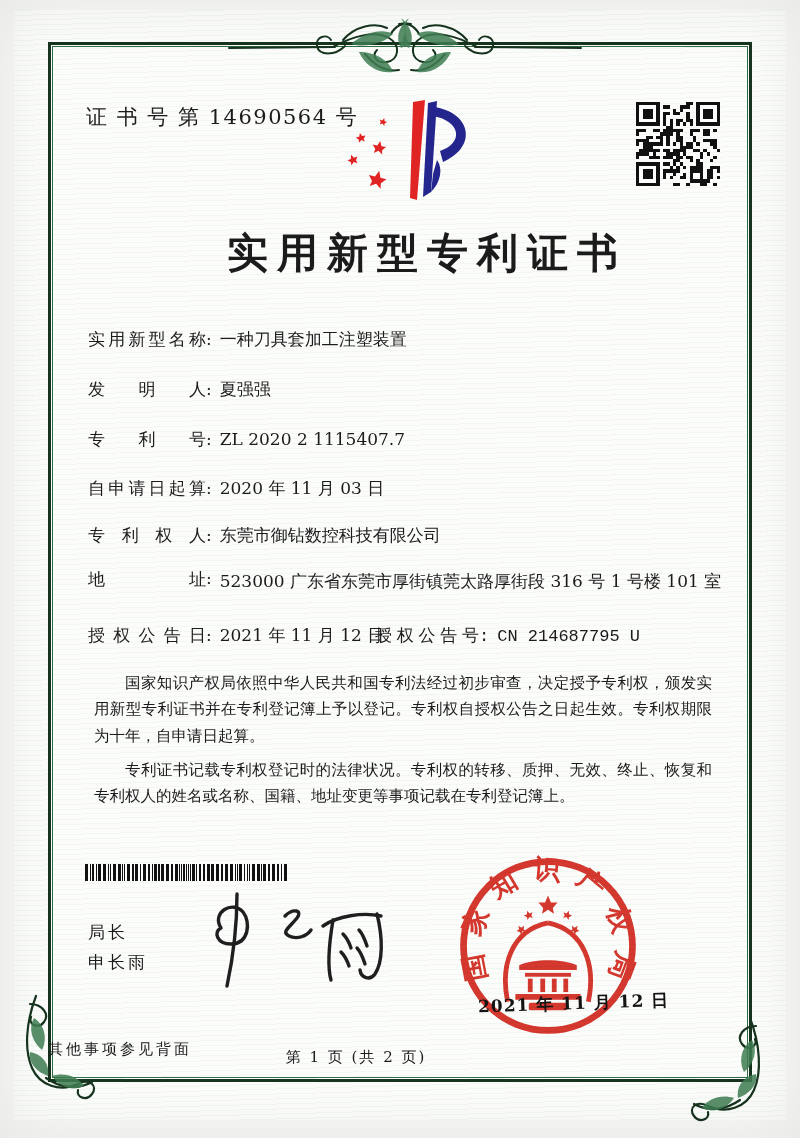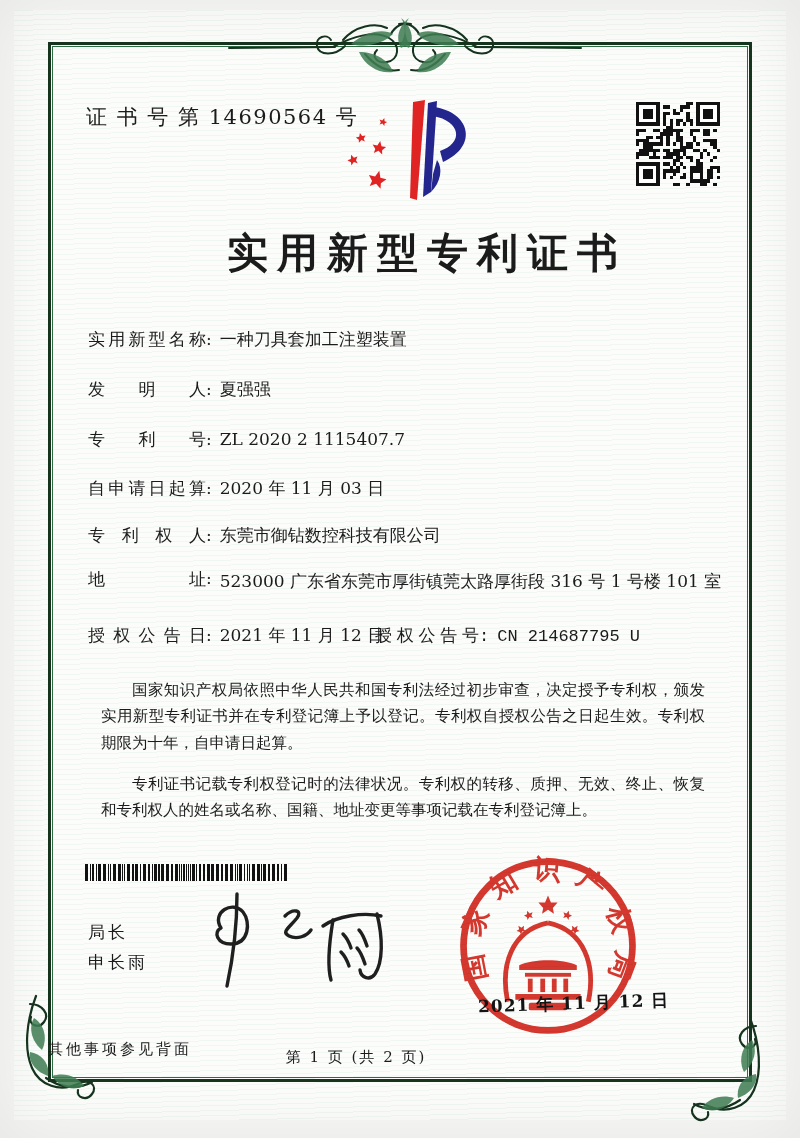--- a/index.html
+++ b/index.html
@@ -27,21 +27,21 @@
   .cert-no{left:86px;top:103px;font-size:21px;letter-spacing:1.5px;}
   .title{left:48px;top:226px;width:698px;text-align:center;font-size:41px;font-weight:700;letter-spacing:9px;padding-left:30px;}
   .row{position:absolute;left:88px;font-size:17px;z-index:3;white-space:nowrap;}
   .row-flex{display:flex;white-space:normal;}
   .fl{display:inline-block;width:118px;text-align:justify;text-align-last:justify;flex:0 0 auto;}
   .fl2{display:inline-block;width:104px;text-align:justify;text-align-last:justify;}
   .colon{display:inline-block;margin-right:8px;}
   .fv{display:inline-block;}
   .fv-wrap{width:505px;line-height:1.55;}
   .paras{left:86px;top:662px;width:634px;font-size:15.5px;line-height:1.7;text-align:justify;}
-  .paras p{margin:15px;text-indent:2em;}
+  .paras p{margin:8px;text-indent:2em;}
   .signer{font-size:17px;letter-spacing:3px;}
   .seal-date{font-size:17px;font-weight:600;letter-spacing:1px;color:#141414;transform:rotate(-2deg);z-index:6;}
   .page-note{left:48px;top:1048px;width:616px;text-align:center;font-size:15px;letter-spacing:2px;}
   .back-note{left:48px;top:1040px;width:600px;text-align:left;font-size:15px;letter-spacing:3px;}
   svg{display:block;}
   .orn{z-index:2;}
 </style>
 </head>
 <body>
 

